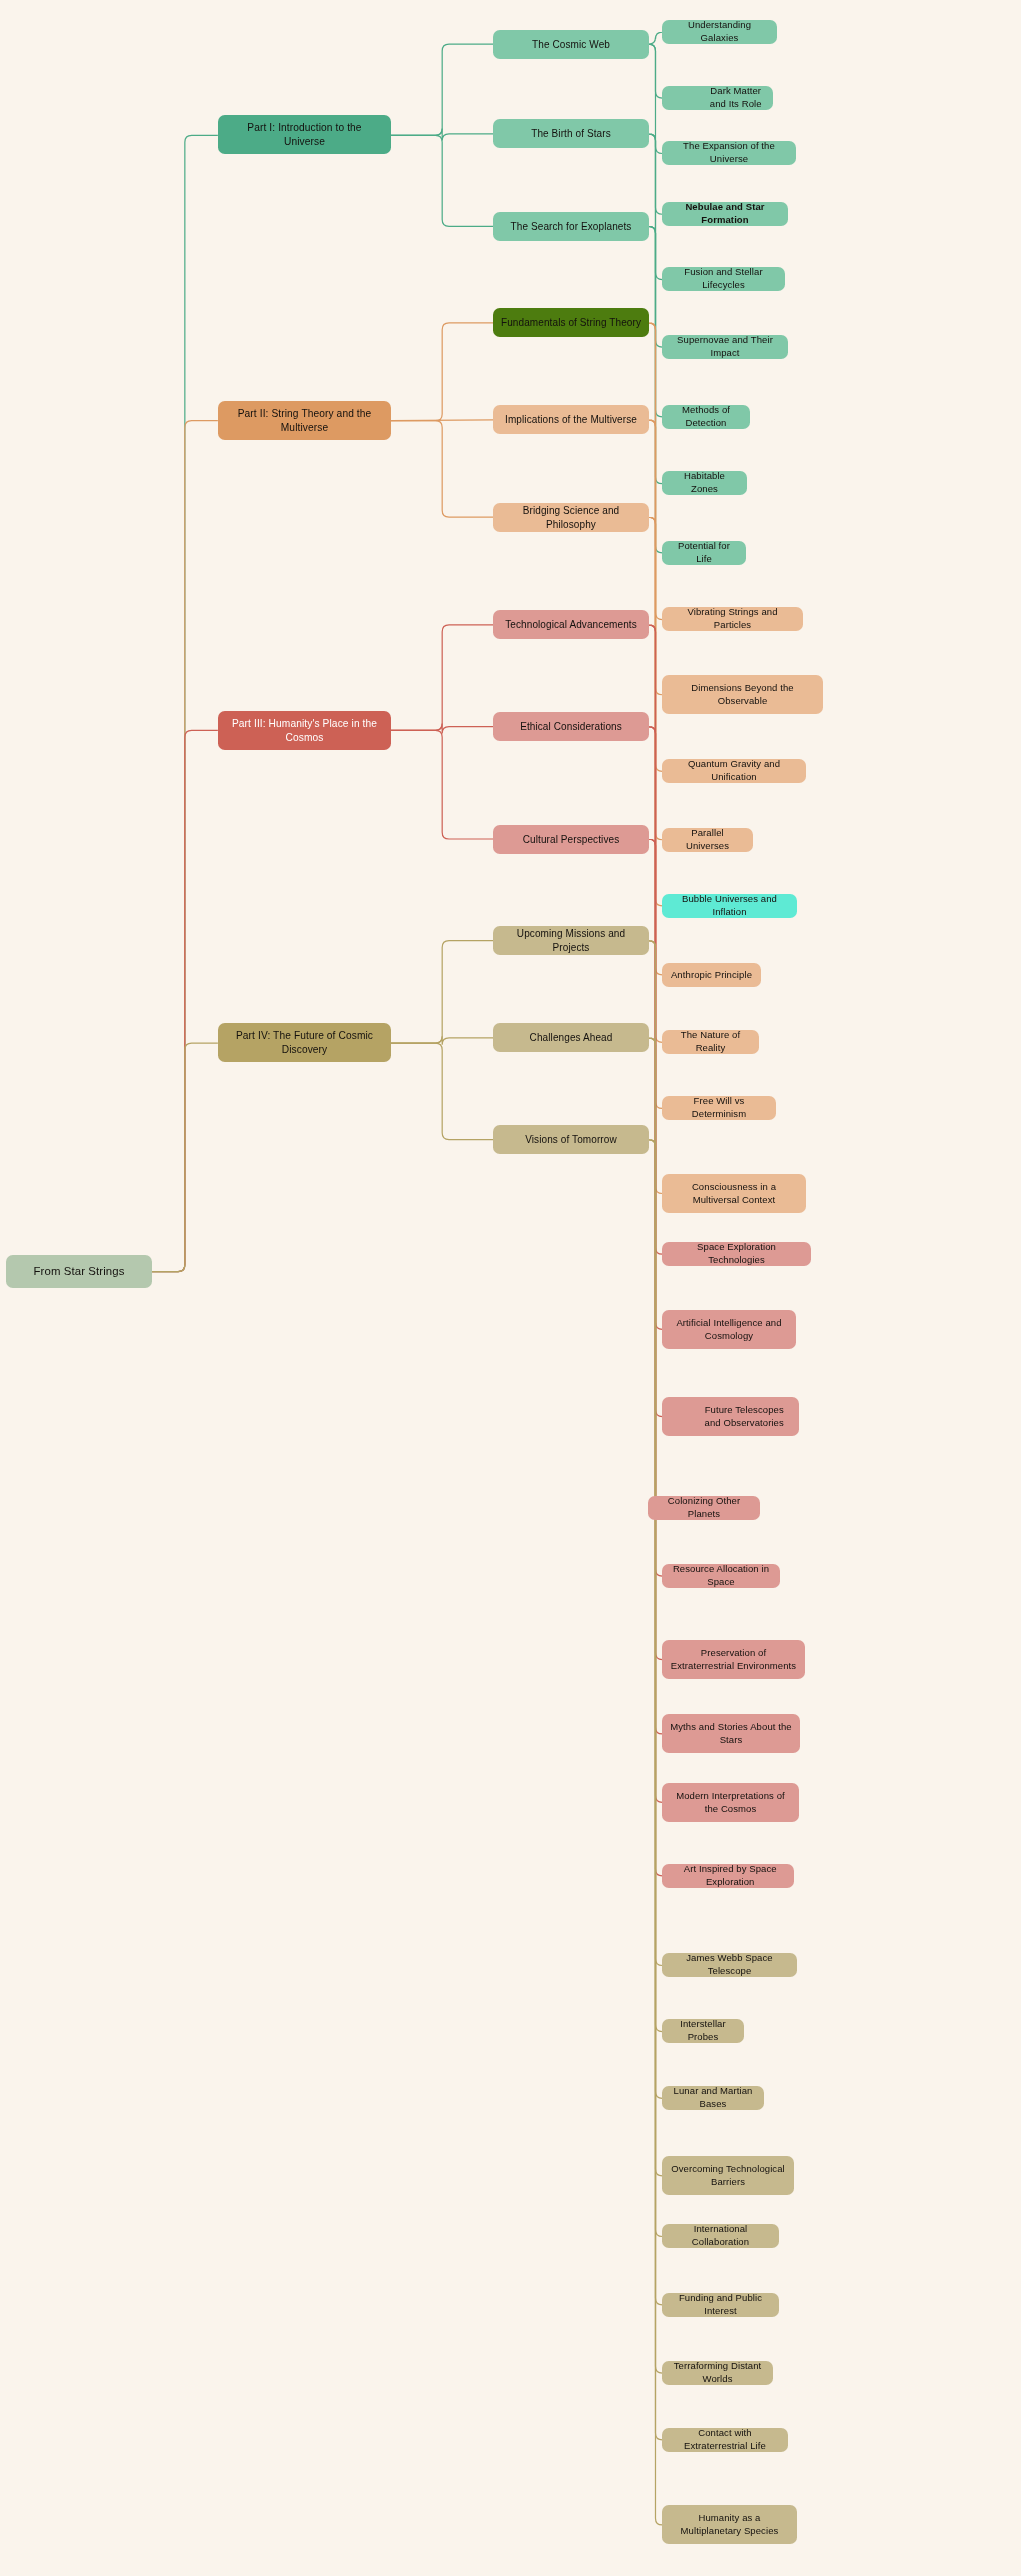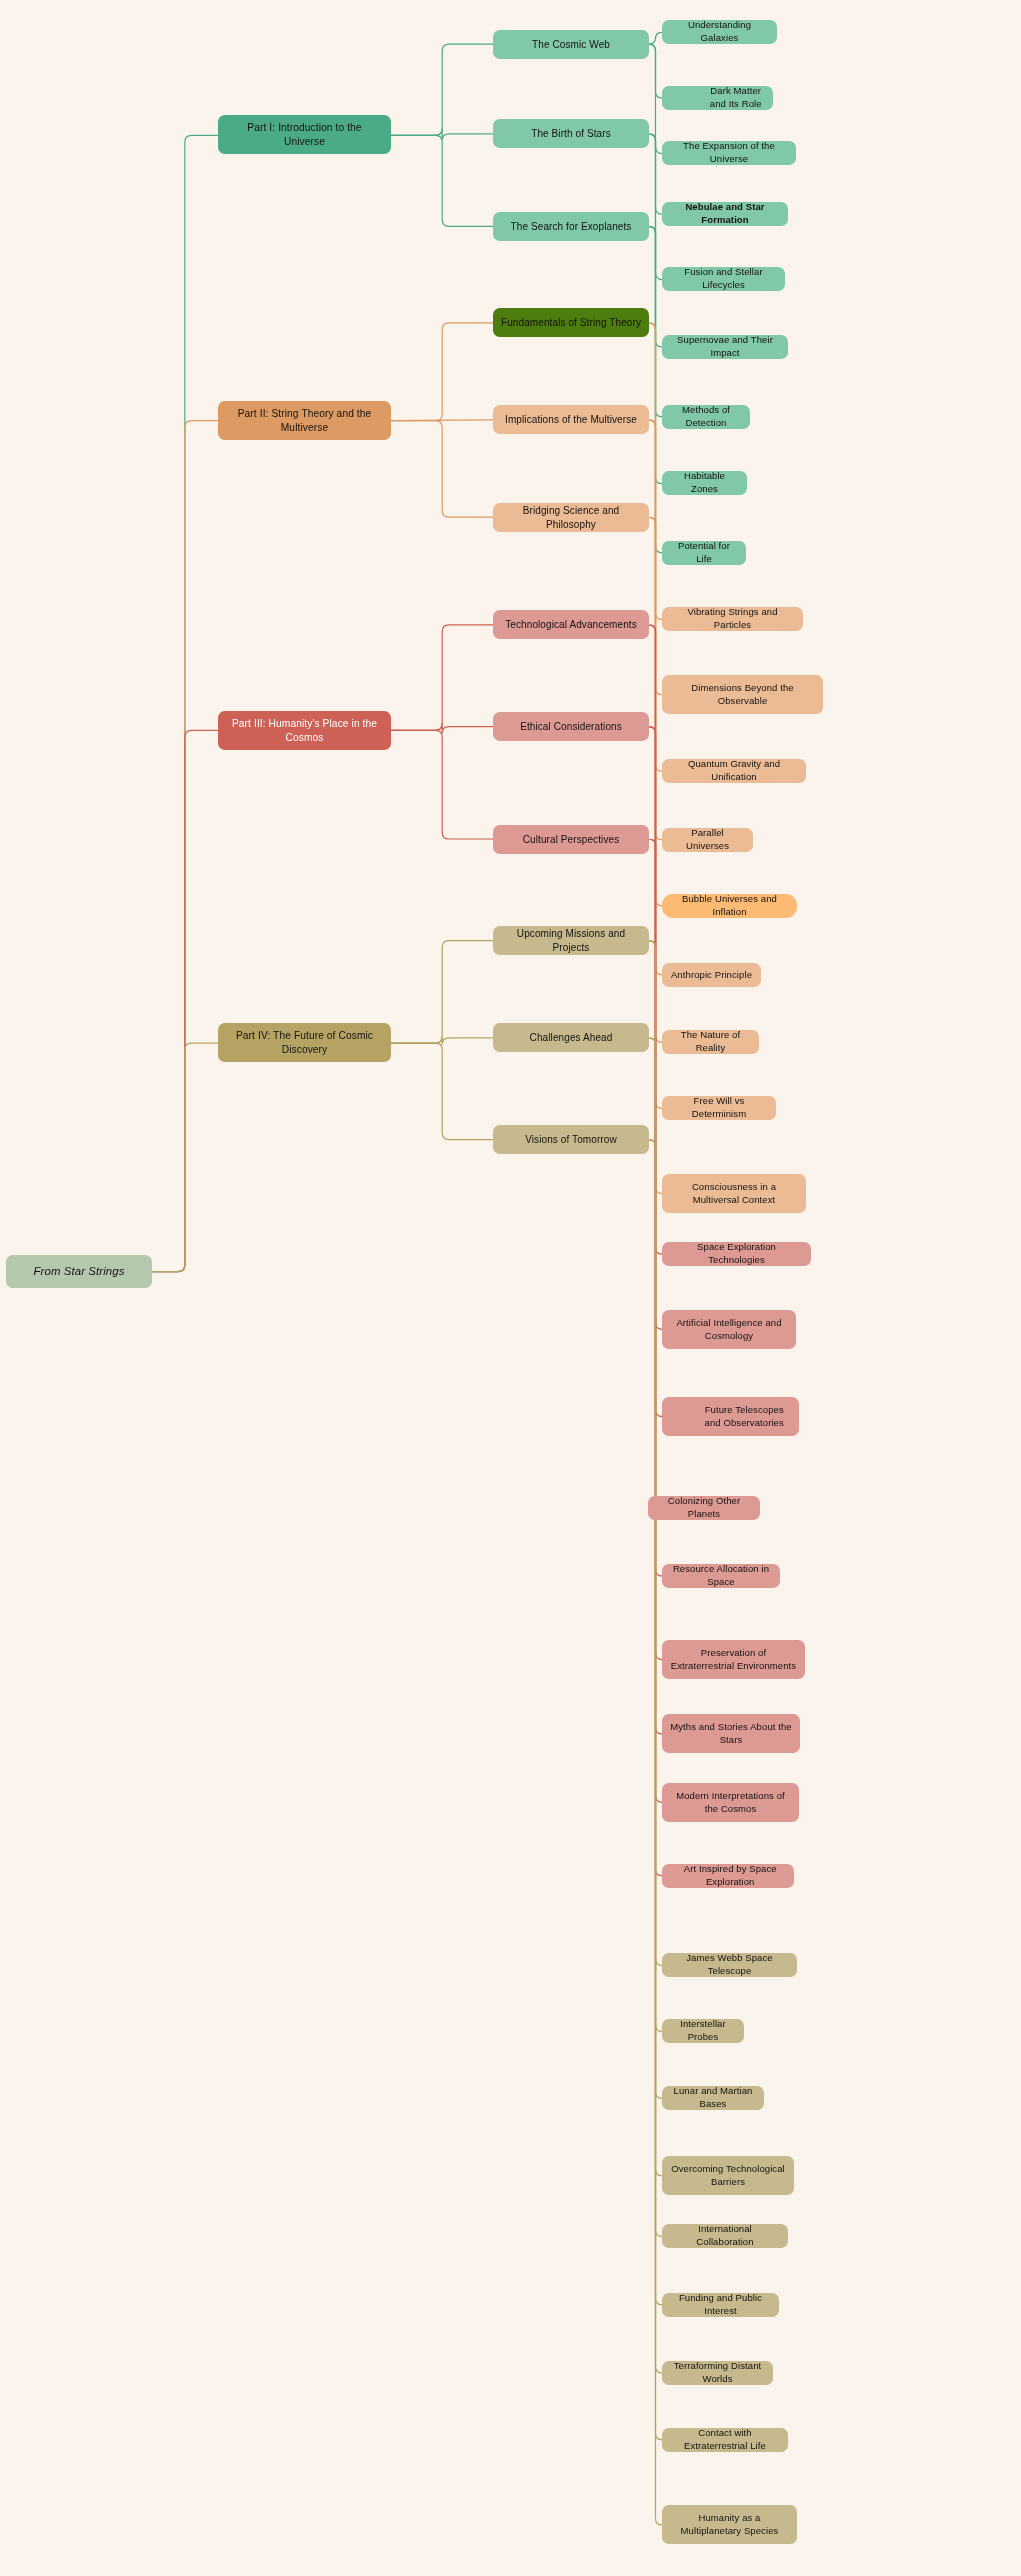--- a/index.html
+++ b/index.html
@@ -15,21 +15,21 @@
     position:absolute;
     box-sizing:border-box;
     display:flex;align-items:center;justify-content:center;
     text-align:center;
     border-radius:6.8px;
     color:#14110e;
     line-height:1.32;
     padding:3px 7.6px;
     letter-spacing:0.1px;
   }
-  .lvl0{font-size:11.4px;font-style:italic;}
+  .lvl0{font-size:11.4px;}
   .lvl1{font-size:10.2px;}
   .lvl2{font-size:10px;}
   .lvl3{font-size:9.5px;}
 </style>
 </head>
 <body>
 
 <div id="canvas">
   <svg id="links" viewBox="0 0 1345 3393" width="1021" height="2576">
       <path d="M200,1675 L234.5,1675 Q243.5,1675 243.5,1666 L243.5,187 Q243.5,178 252.5,178 L287,178" fill="none" stroke="#4cab87" stroke-width="1.6"></path>
@@ -141,21 +141,21 @@
     </div>
     <div class="node lvl3" style="left: 662px; top: 759px; width: 144px; height: 24px; background: rgb(234, 187, 149);">
       <span>Quantum Gravity and Unification</span>
     </div>
     <div class="node lvl2" style="left: 493px; top: 405px; width: 156px; height: 29px; background: rgb(234, 187, 149);">
       <span>Implications of the Multiverse</span>
     </div>
     <div class="node lvl3" style="left: 662px; top: 828px; width: 91px; height: 24px; background: rgb(234, 187, 149);">
       <span>Parallel Universes</span>
     </div>
-    <div class="node lvl3" style="left: 662px; top: 894px; width: 135px; height: 24px; background: #fdba74; border-radius: 11px;">
+    <div class="node lvl3" style="left: 662px; top: 894px; width: 135px; height: 24px; background: #5eead4;">
       <span>Bubble Universes and Inflation</span>
     </div>
     <div class="node lvl3" style="left: 662px; top: 963px; width: 99px; height: 24px; background: rgb(234, 187, 149);">
       <span>Anthropic Principle</span>
     </div>
     <div class="node lvl2" style="left: 493px; top: 503px; width: 156px; height: 29px; background: rgb(234, 187, 149);">
       <span>Bridging Science and Philosophy</span>
     </div>
     <div class="node lvl3" style="left: 662px; top: 1030px; width: 97px; height: 24px; background: rgb(234, 187, 149);">
       <span>The Nature of Reality</span>
@@ -219,21 +219,21 @@
     </div>
     <div class="node lvl3" style="left: 662px; top: 2086px; width: 102px; height: 24px; background: rgb(198, 185, 142);">
       <span>Lunar and Martian Bases</span>
     </div>
     <div class="node lvl2" style="left: 493px; top: 1023px; width: 156px; height: 29px; background: rgb(198, 185, 142);">
       <span>Challenges Ahead</span>
     </div>
     <div class="node lvl3" style="left: 662px; top: 2156px; width: 132px; height: 39px; background: rgb(198, 185, 142);">
       <span>Overcoming Technological Barriers</span>
     </div>
-    <div class="node lvl3" style="left: 662px; top: 2224px; width: 126px; height: 24px; background: rgb(198, 185, 142);">
+    <div class="node lvl3" style="left: 662px; top: 2224px; width: 117px; height: 24px; background: rgb(198, 185, 142);">
       <span>International Collaboration</span>
     </div>
     <div class="node lvl3" style="left: 662px; top: 2293px; width: 117px; height: 24px; background: rgb(198, 185, 142);">
       <span>Funding and Public Interest</span>
     </div>
     <div class="node lvl2" style="left: 493px; top: 1125px; width: 156px; height: 29px; background: rgb(198, 185, 142);">
       <span>Visions of Tomorrow</span>
     </div>
     <div class="node lvl3" style="left: 662px; top: 2361px; width: 111px; height: 24px; background: rgb(198, 185, 142);">
       <span>Terraforming Distant Worlds</span>

